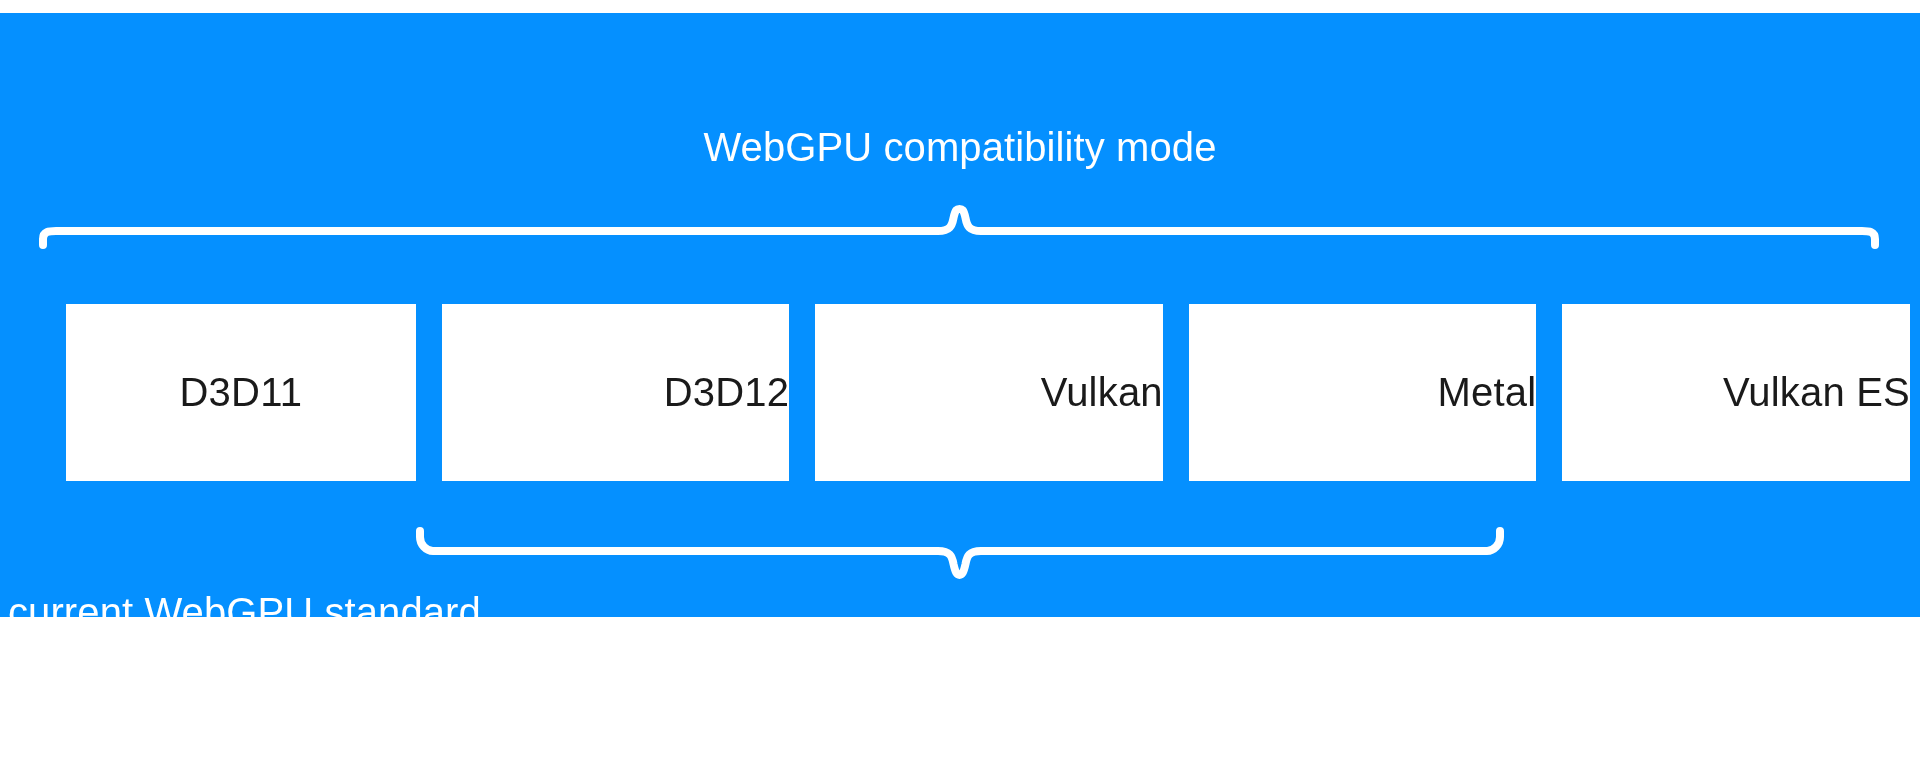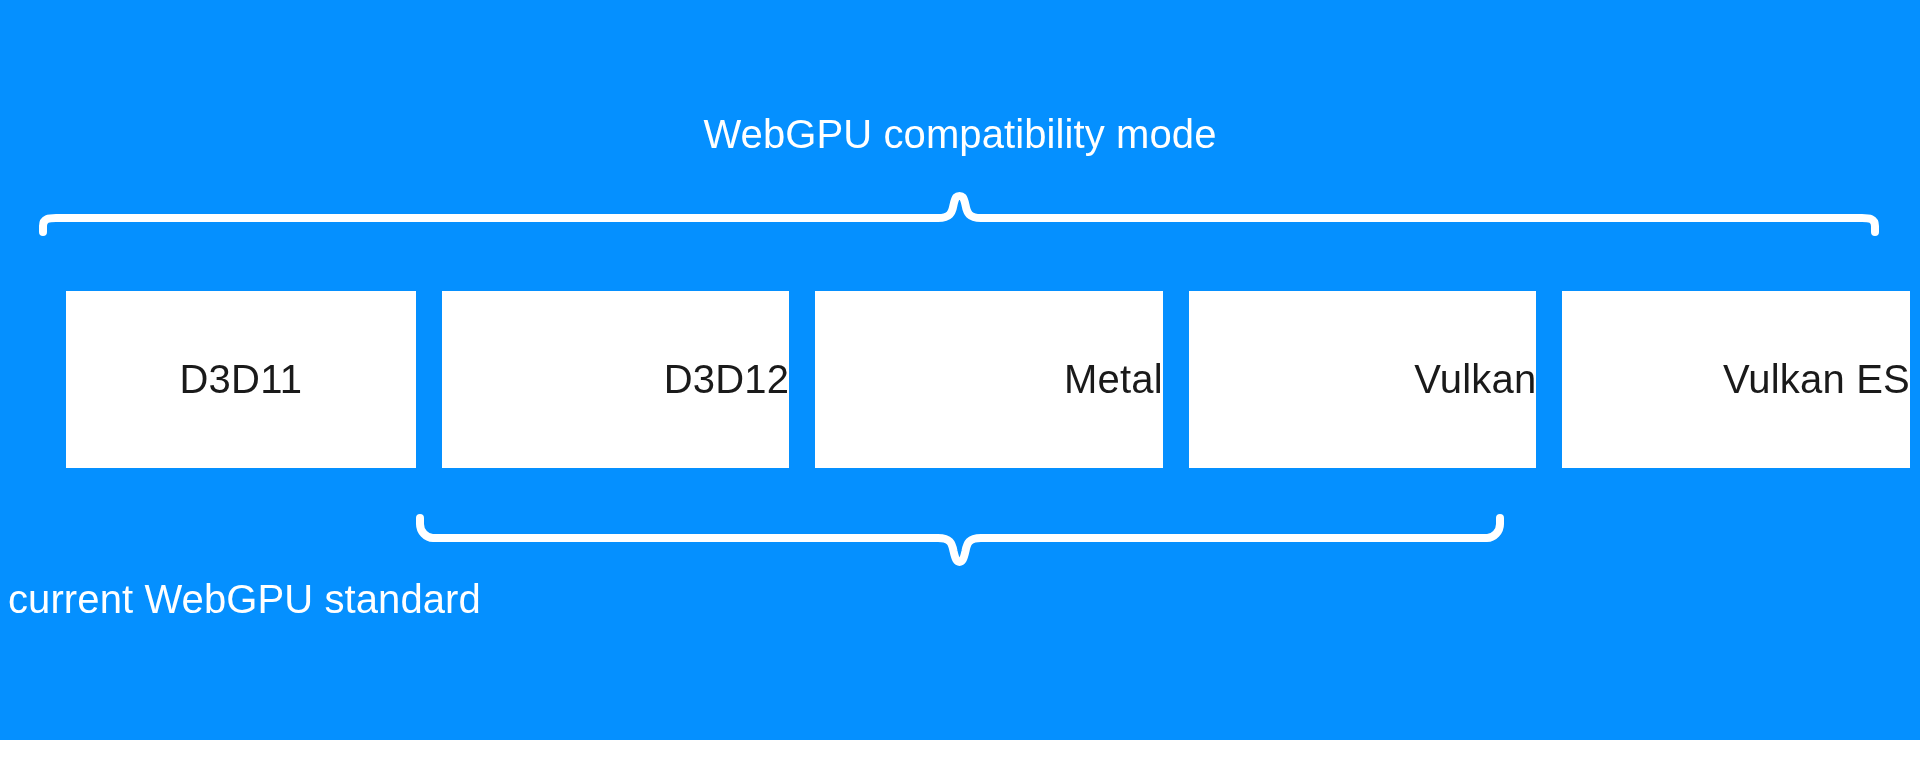--- a/index.html
+++ b/index.html
@@ -8,22 +8,23 @@
   }
   body {
     width: 1920px;
     height: 768px;
     overflow: hidden;
     font-family: "Liberation Sans", sans-serif;
   }
   #canvas {
     position: relative;
     width: 1920px;
-    height: 740px;
+    height: 604px;
     background: #0590ff;
+    margin-top: 13px;
   }
 
   
   .top-label {
     position: absolute;
     left: 0;
     top: 112px;
     width: 1920px;
     text-align: center;
     color: #ffffff;
@@ -129,24 +130,24 @@
   </svg>
 
   <div class="boxes-row">
     <div class="api-box w-small">
       <span class="api-box-label">D3D11</span>
     </div>
     <div class="api-box w-wide">
       <span class="api-box-label">D3D12</span>
     </div>
     <div class="api-box w-wide">
-      <span class="api-box-label">Metal</span>
+      <span class="api-box-label">Vulkan</span>
     </div>
     <div class="api-box w-wide">
-      <span class="api-box-label">Vulkan</span>
+      <span class="api-box-label">Metal</span>
     </div>
     <div class="api-box w-wide">
       <span class="api-box-label">Vulkan ES</span>
     </div>
   </div>
 
   <div class="bottom-label">current WebGPU standard</div>
 
 </div>
 

